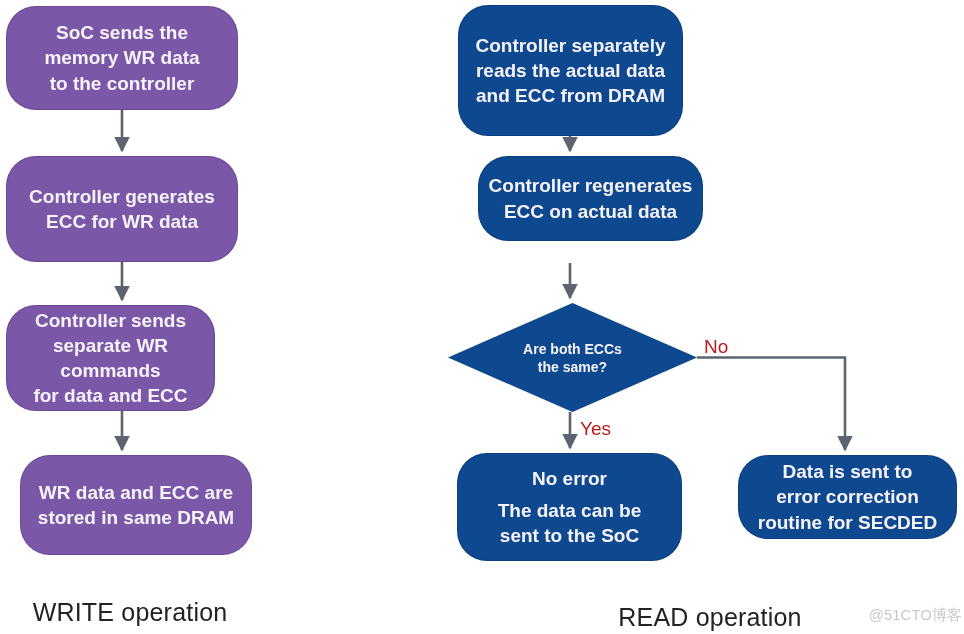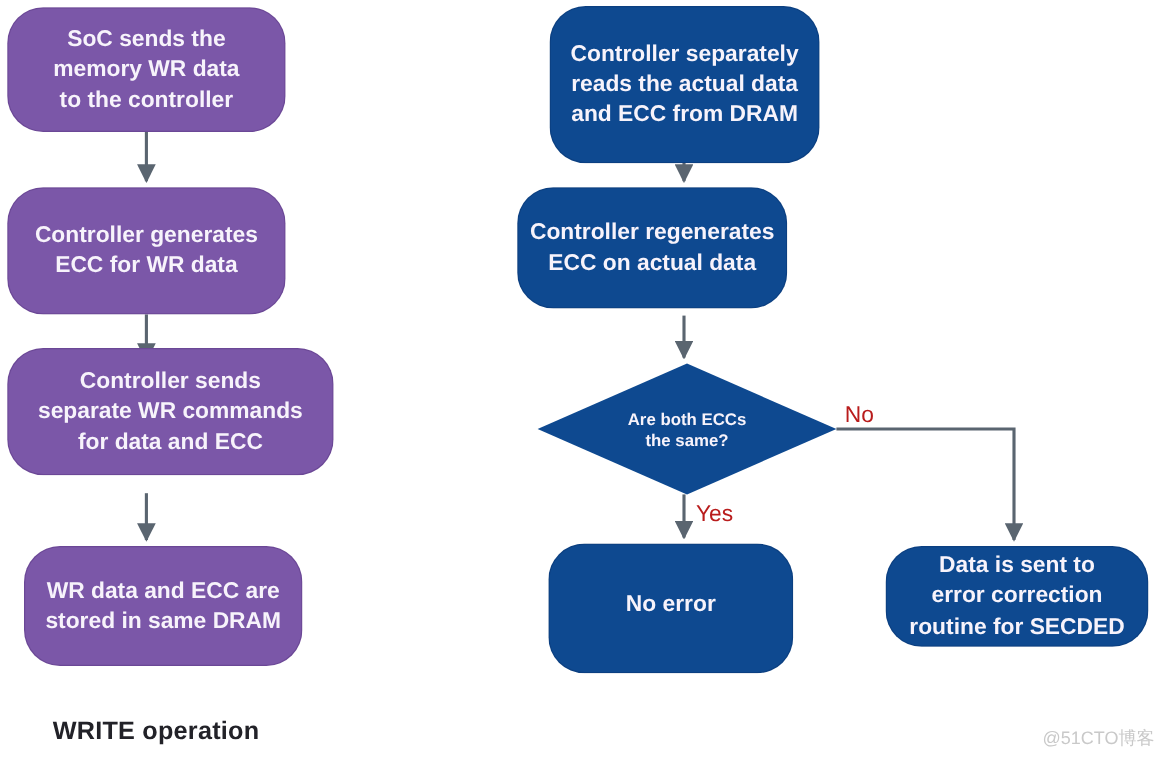--- a/index.html
+++ b/index.html
@@ -61,22 +61,22 @@
     color: var(--box-text, #f7f3fb);
     font-weight: bold;
     font-size: 14px;
     line-height: 1.32;
     white-space: pre-line;
   }
   .flow-title {
     position: absolute;
     text-align: center;
     color: var(--title-text, #222228);
-    font-weight: bold;
-    font-size: 21px;
+    font-weight: normal;
+    font-size: 25px;
     letter-spacing: 0.2px;
   }
   .branch-label {
     position: absolute;
     color: #b91c1c;
     font-size: 19px;
     font-weight: 500;
   }
   .outcome-line1 { margin-bottom: 7px; }
   .watermark {
@@ -114,47 +114,50 @@
     <polygon class="diamond" points="448,357.5 572.5,303 697,357.5 572.5,412"></polygon>
   </svg>
 
   <div class="box write-box" style="left:6px; top:6px; width:232px; height:104px;">SoC sends the
 memory WR data
 to the controller</div>
 
   <div class="box write-box" style="left:6px; top:156px; width:232px; height:106px;">Controller generates
 ECC for WR data</div>
 
-  <div class="box write-box" style="left:6px; top:290px; width:272px; height:106px;">Controller sends
+  <div class="box write-box" style="left:6px; top:305px; width:209px; height:106px;">Controller sends
 separate WR commands
 for data and ECC</div>
 
   <div class="box write-box" style="left:20px; top:455px; width:232px; height:100px;">WR data and ECC are
 stored in same DRAM</div>
 
   <div class="flow-title" style="left:6px; top:598px; width:248px;">WRITE operation</div>
 
   <div class="box read-box" style="left:458px; top:5px; width:225px; height:131px;">Controller separately
 reads the actual data
 and ECC from DRAM</div>
 
-  <div class="box read-box" style="left:431px; top:156px; width:225px; height:101px;">Controller regenerates
+  <div class="box read-box" style="left:478px; top:156px; width:225px; height:85px;">Controller regenerates
 ECC on actual data</div>
 
   <div class="diamond-label" style="left:460px; top:313px; width:225px; height:90px;">Are both ECCs
 the same?</div>
 
   <div class="branch-label" style="left:580px; top:418px;">Yes</div>
 
   <div class="branch-label" style="left:704px; top:336px;">No</div>
 
-  <div class="box read-box" style="left:457px; top:453px; width:204px; height:108px;">
+  <div class="box read-box" style="left:457px; top:453px; width:225px; height:108px;">
     <span class="outcome-line1">No error</span>
+    <span>The data can be
+sent to the SoC</span>
   </div>
 
   <div class="box read-box" style="left:738px; top:455px; width:219px; height:84px;">Data is sent to
 error correction
 routine for SECDED</div>
 
+  <div class="flow-title" style="left:578px; top:603px; width:264px;">READ operation</div>
 
   <div class="watermark">@51CTO博客</div>
 
 </div>
 
 </body></html>

